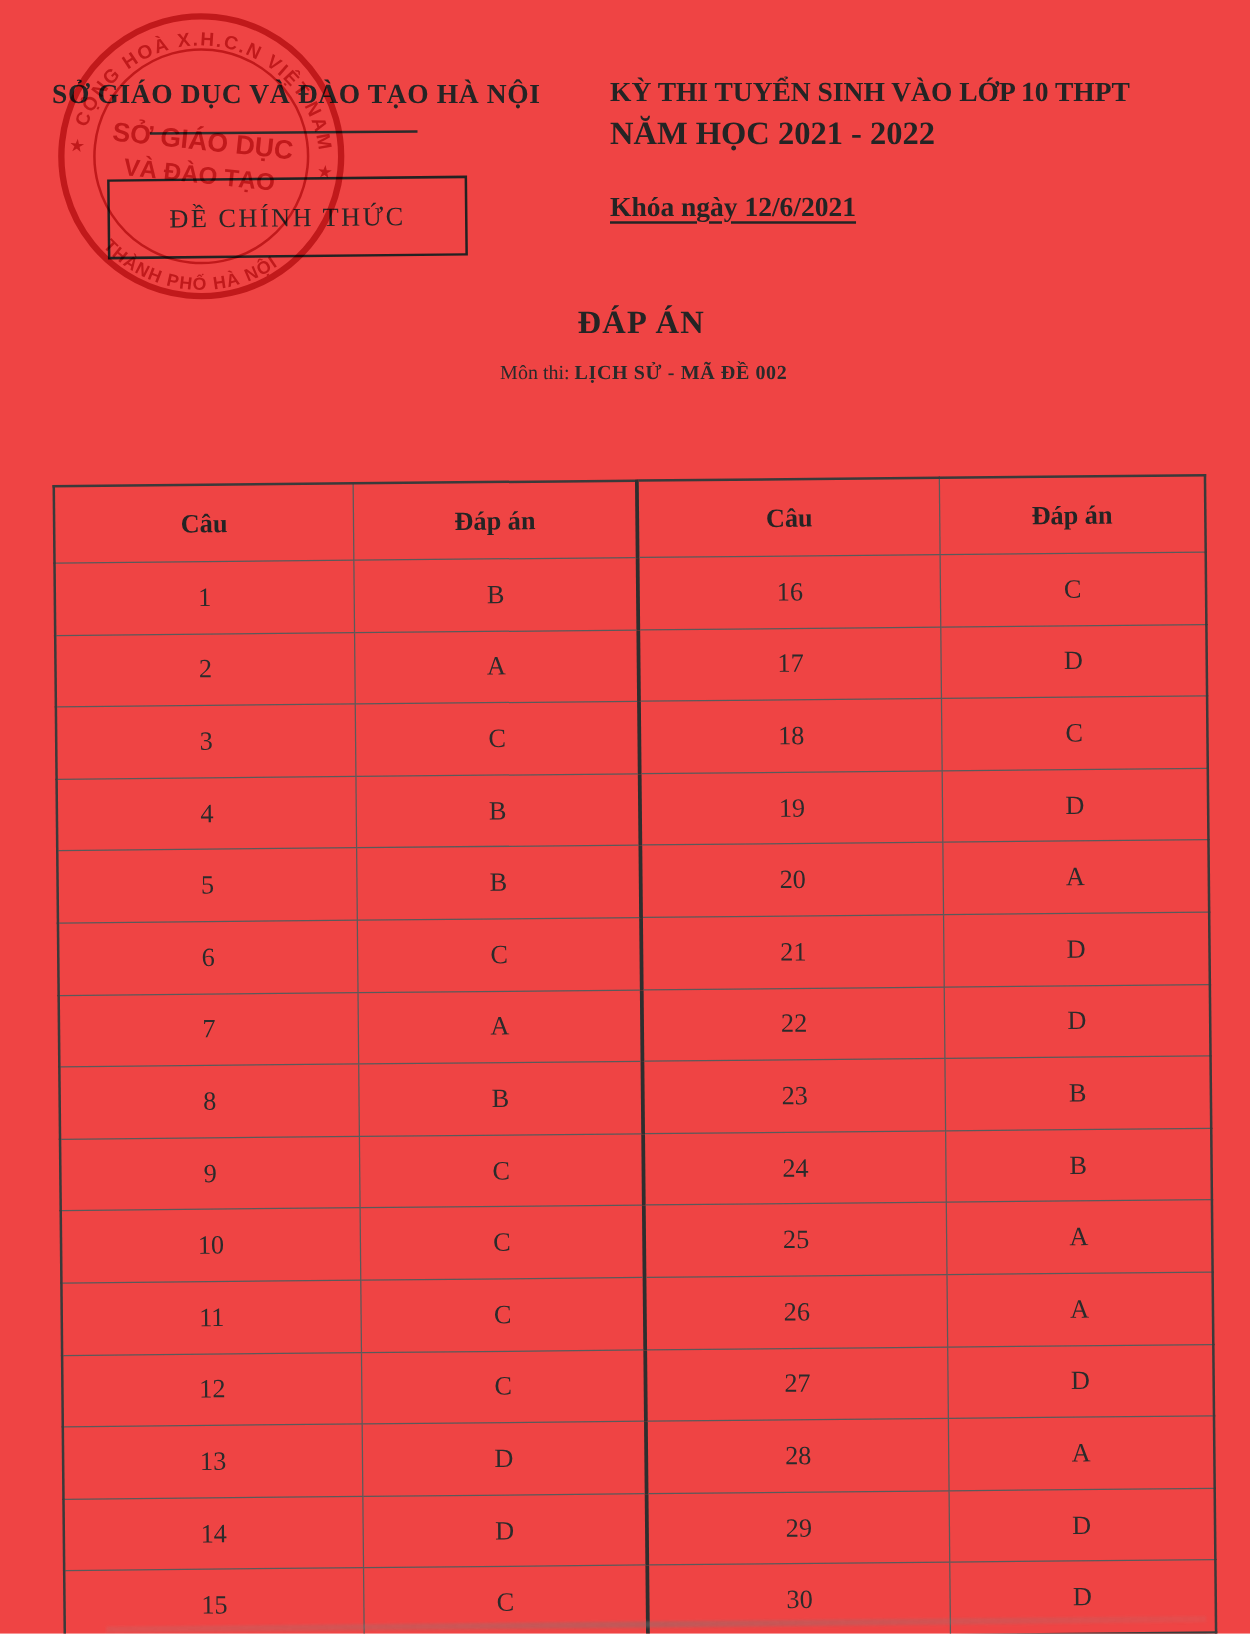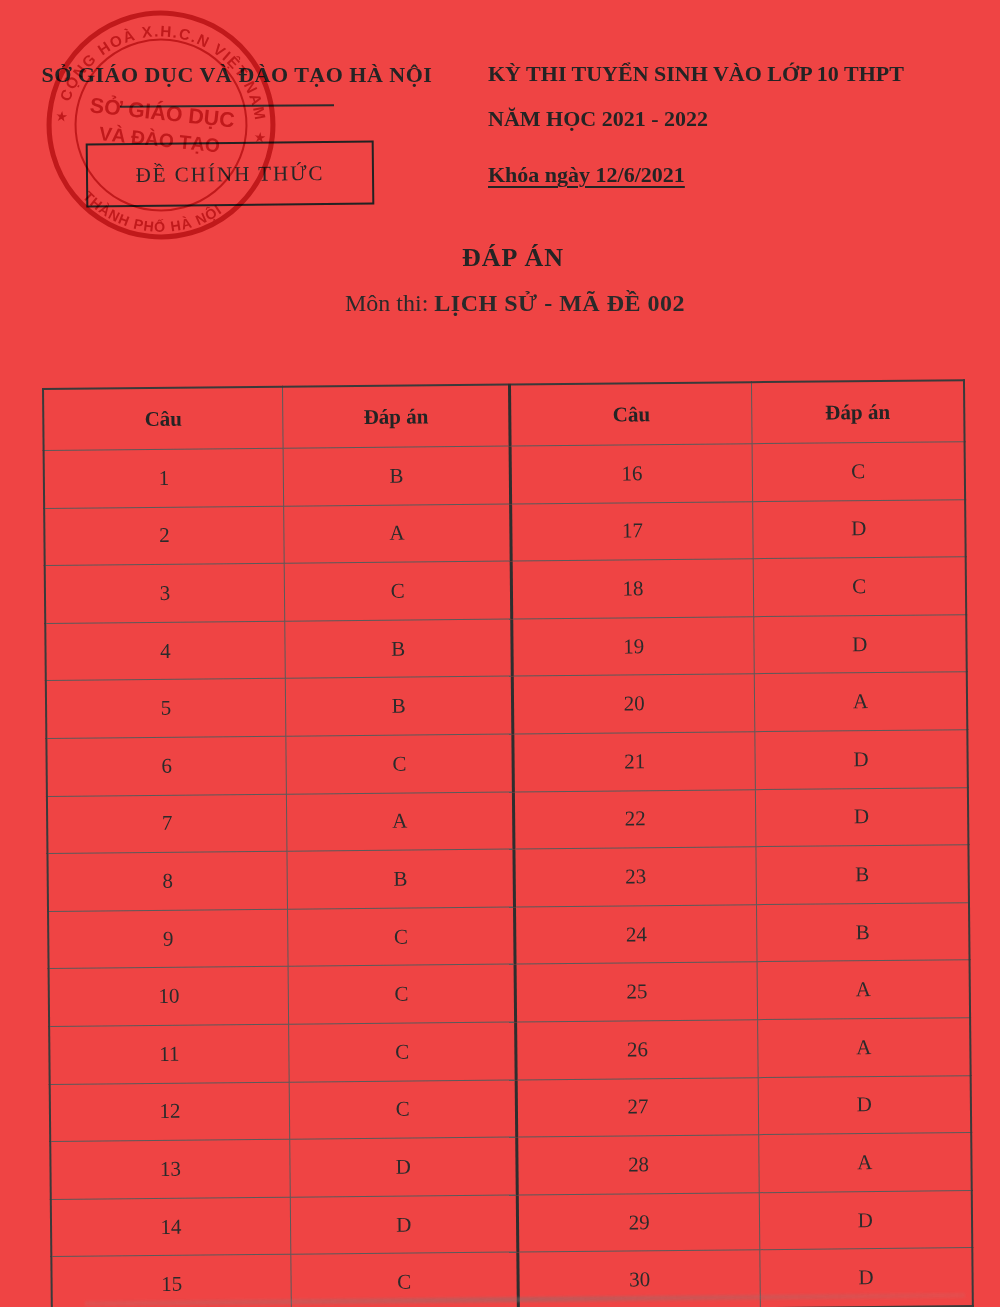--- a/index.html
+++ b/index.html
@@ -38,21 +38,21 @@
   }
 
   
   .header-right {
     position: absolute;
     left: 488px; top: 60px; width: 478px;
     text-align: left;
     font-weight: bold; color: #242424;
   }
   .exam-line1 { font-size: 22px; line-height: 1.25; }
-  .exam-line2 { font-size: 22px; line-height: 1.25; margin-top: 17px; }
+  .exam-line2 { font-size: 26px; line-height: 1.25; margin-top: 3px; }
   .exam-line3 {
     display: inline-block;
     margin-top: 30px;
     font-size: 22px;
     text-decoration: underline;
     text-underline-offset: 4px;
     text-decoration-thickness: 2px;
   }
 
   
@@ -70,21 +70,21 @@
     position: absolute;
     left: 26px; top: 243px; width: 974px;
     text-align: center;
     font-size: 26px; font-weight: bold; color: #242424;
     letter-spacing: 1px;
   }
   .subtitle {
     position: absolute;
     left: 30px; top: 290px; width: 970px;
     text-align: center;
-    font-size: 24px; color: #2a2a2a;
+    font-size: 16px; color: #2a2a2a;
   }
   .subtitle .subj { font-weight: bold; letter-spacing: 0.5px; }
 
   
   .table-wrap {
     position: absolute;
     left: 42px; top: 388px; width: 923px;
     transform: rotate(-0.55deg);
     transform-origin: left top;
   }

